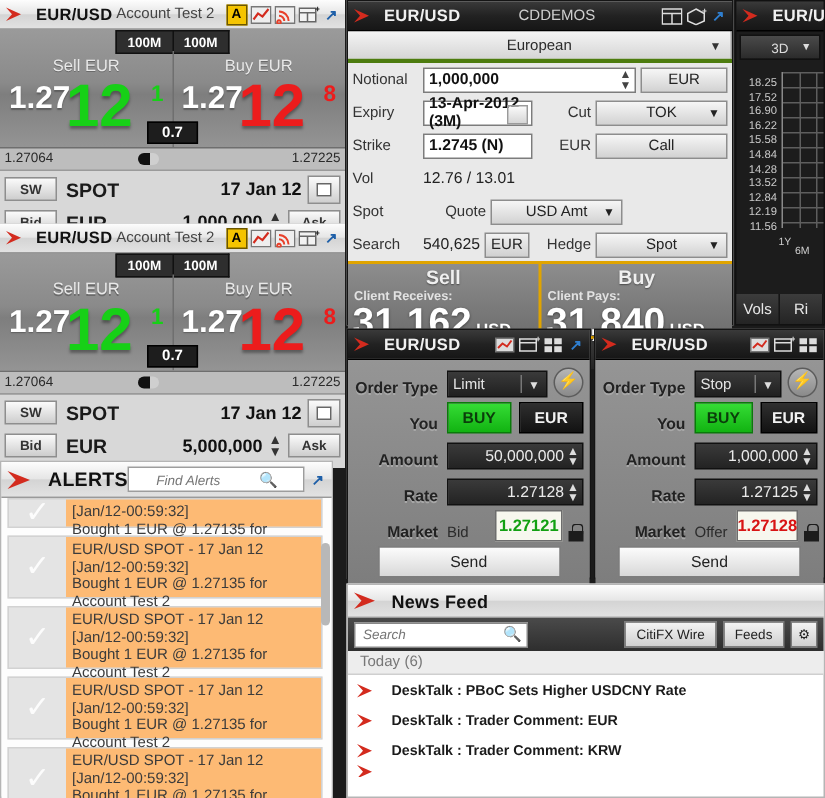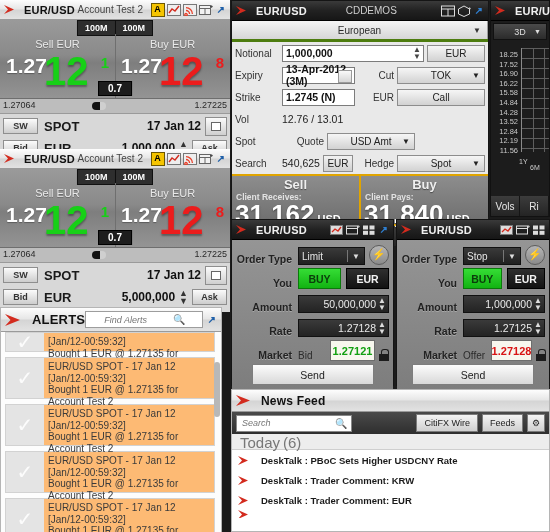--- a/index.html
+++ b/index.html
@@ -304,21 +304,21 @@
   .nsearch input{
     border:0;outline:0;font-size:9px;font-style:italic;color:#999;width:100%;
     background:transparent;font-family:"Liberation Sans",sans-serif;
   }
   .nbtn{
     height:16px;padding:0 7px;background:linear-gradient(to bottom,#f4f4f4,#cfcfcf);
     border:1px solid #7b7b7b;font-size:9px;color:#222;display:flex;align-items:center;
   }
   .ntoday{
     height:15px;background:#ededed;border-bottom:1px solid #cfcfcf;
-    font-size:15px;font-weight:bold;color:#222;display:flex;align-items:flex-start;padding:0 5px;
+    font-size:10px;font-weight:bold;color:#222;display:flex;align-items:center;padding:0 5px;
   }
   .ntoday span{font-weight:normal;color:#777;margin-left:3px;}
   .nitem{
     display:flex;align-items:center;height:20px;padding-left:5px;font-size:9.5px;
     color:#1b1b1b;font-weight:bold;
   }
   .nitem .chev{margin-right:7px;}
   .mag{font-size:10px;color:#555;}
 </style>
 </head>
@@ -857,27 +857,27 @@
       <div class="nitem">
         <svg class="chev" viewBox="0 0 17 11">
             <path d="M1 1 L11 5.5 L1 10 L5 5.5 Z" fill="#d32b1e"></path>
           </svg>
         <span>DeskTalk : PBoC Sets Higher USDCNY Rate</span>
       </div>
       <div class="nitem">
         <svg class="chev" viewBox="0 0 17 11">
             <path d="M1 1 L11 5.5 L1 10 L5 5.5 Z" fill="#d32b1e"></path>
           </svg>
-        <span>DeskTalk : Trader Comment: KRW</span>
+        <span>DeskTalk : Trader Comment: EUR</span>
       </div>
       <div class="nitem">
         <svg class="chev" viewBox="0 0 17 11">
             <path d="M1 1 L11 5.5 L1 10 L5 5.5 Z" fill="#d32b1e"></path>
           </svg>
-        <span>DeskTalk : Trader Comment: EUR</span>
+        <span>DeskTalk : Trader Comment: KRW</span>
       </div>
       <div class="nitem" style="height:8px;overflow:hidden">
         <svg class="chev" viewBox="0 0 17 11">
             <path d="M1 1 L11 5.5 L1 10 L5 5.5 Z" fill="#d32b1e"></path>
           </svg>
       </div>
     </div>
   </div>
 
 </div>

